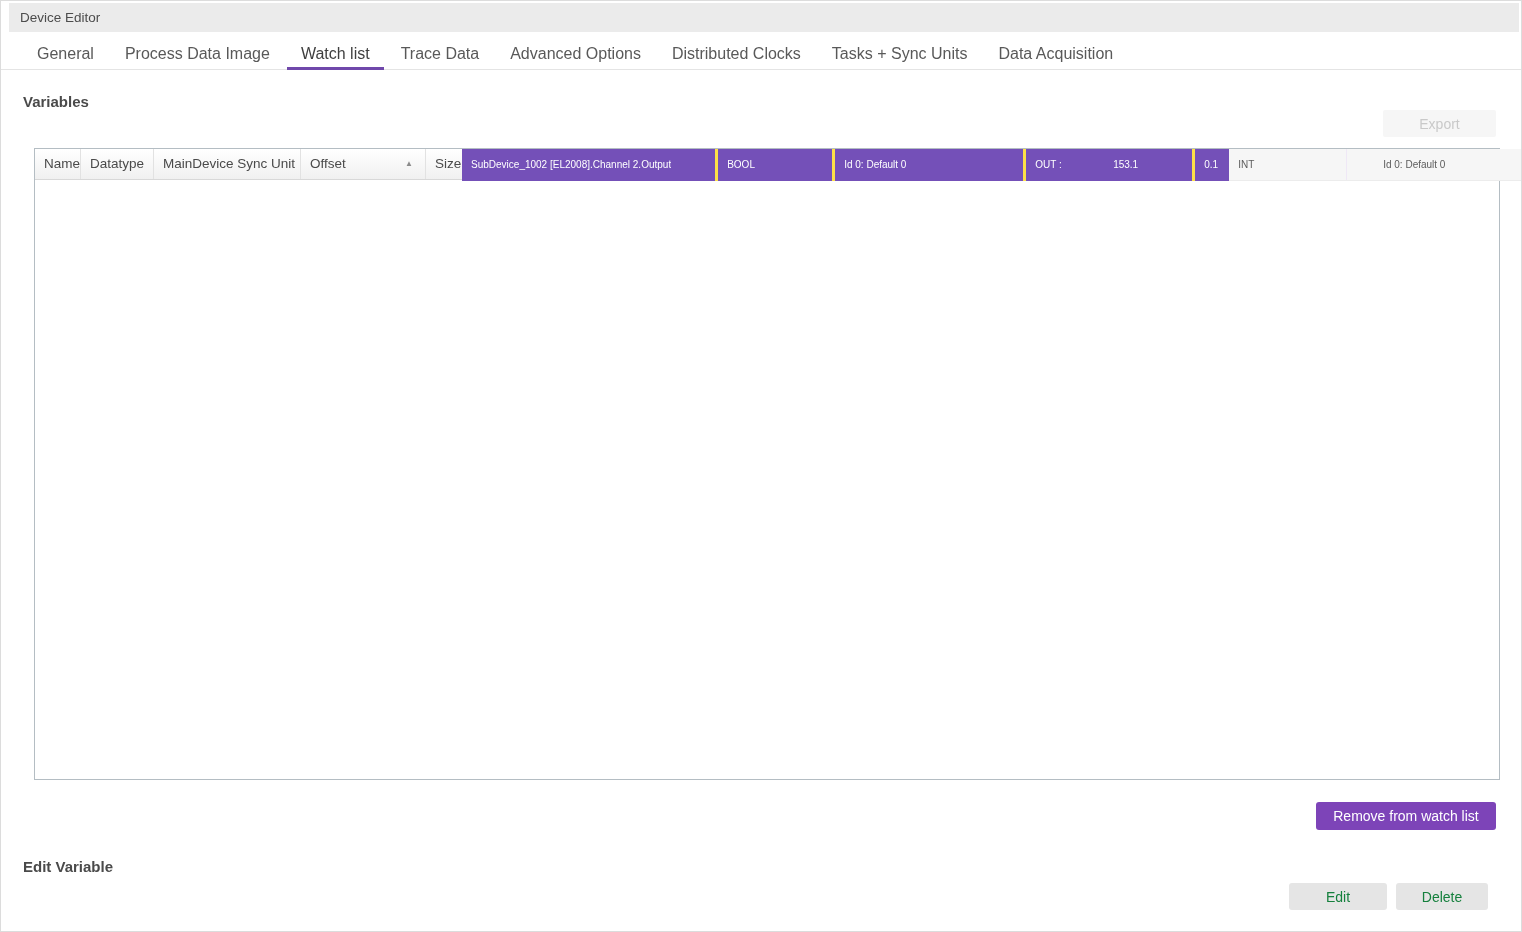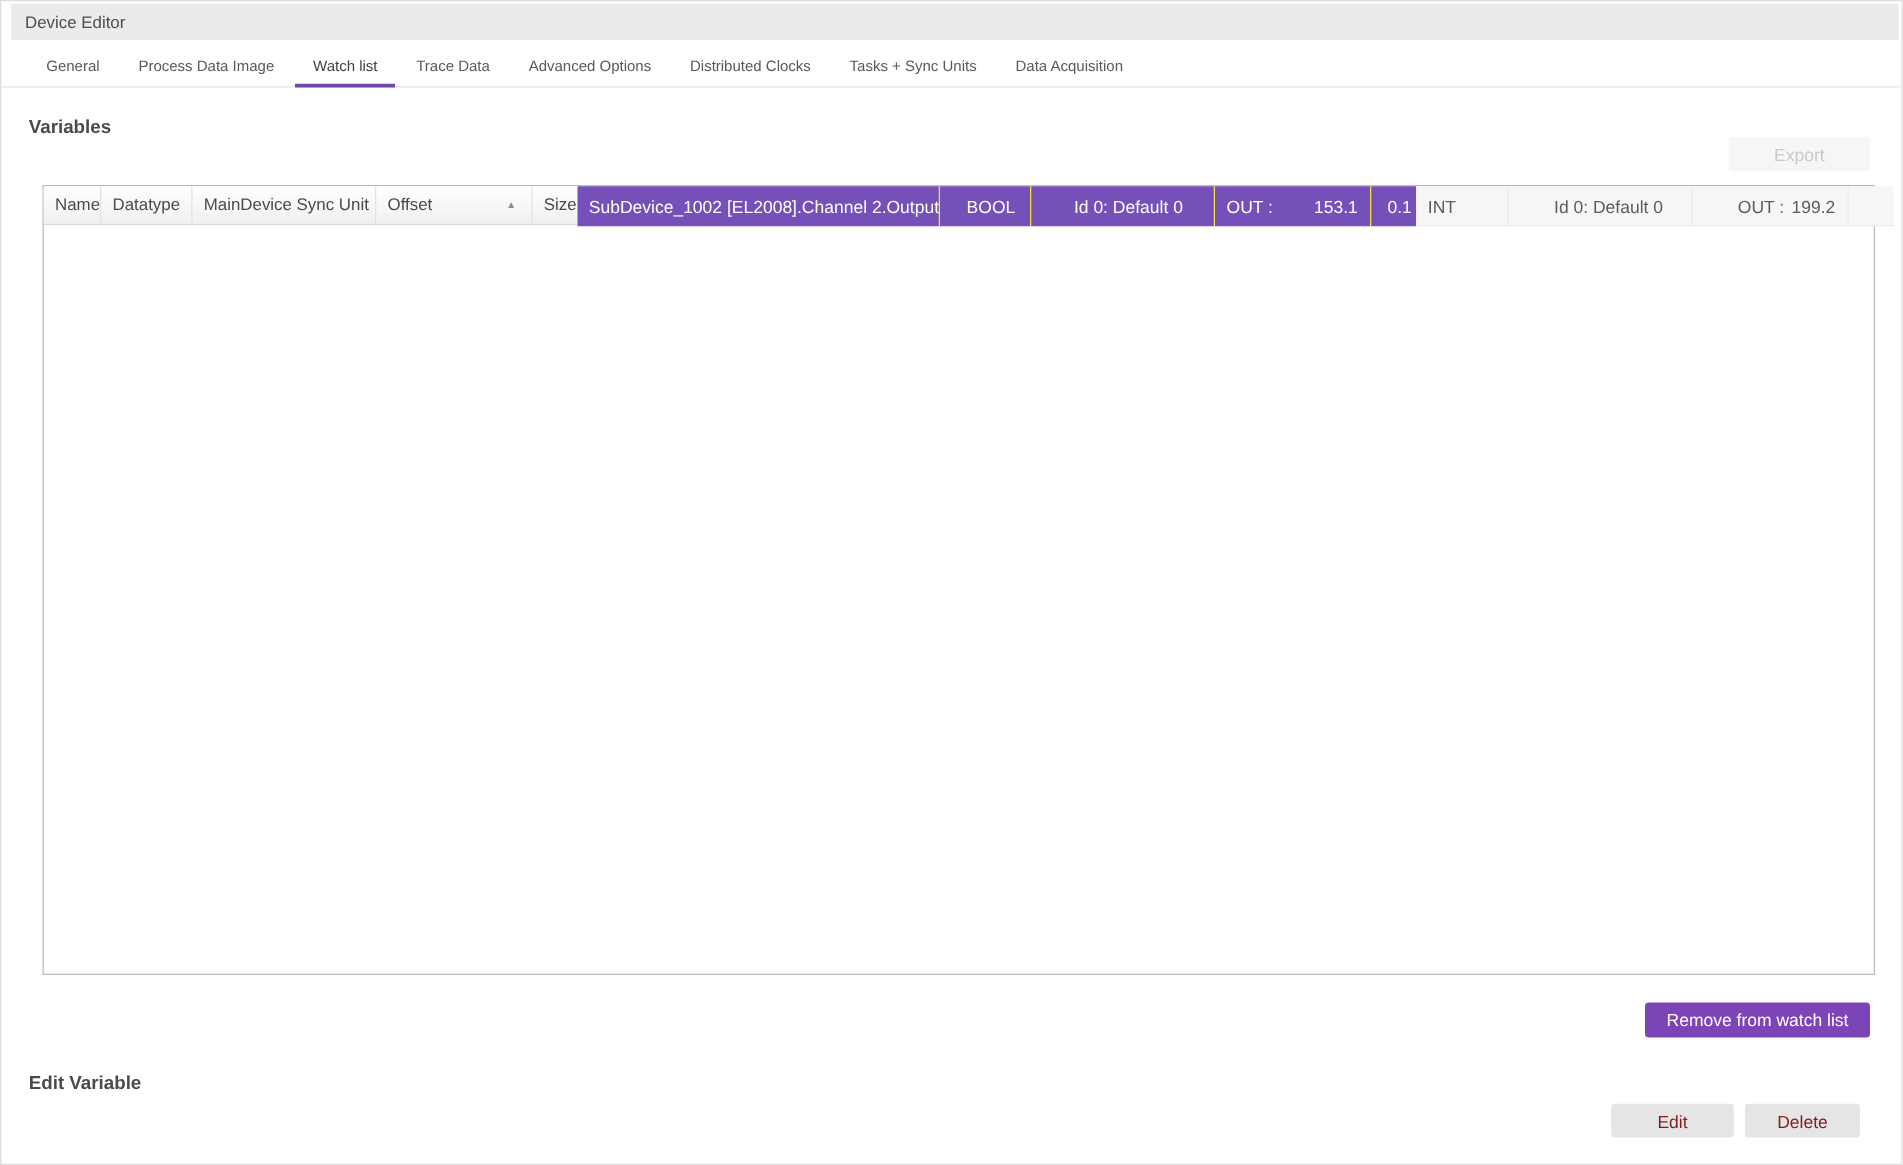--- a/index.html
+++ b/index.html
@@ -19,21 +19,21 @@
     font-size:13.5px; line-height:29px; padding-left:11px;
   }
   
   .tabbar {
     position:absolute; top:38px; left:0; right:0; height:31px;
     border-bottom:1px solid #e4e4e4;
     display:flex; padding-left:22px;
   }
   .tab {
     height:31px; line-height:29px; padding:0 14px; margin-right:3px;
-    font-size:12px; color:#595959; cursor:pointer; white-space:nowrap;
+    font-size:16px; color:#595959; cursor:pointer; white-space:nowrap;
   }
   .tab.active {
     color:#3f3f3f;
     border-bottom:3px solid #7048ab;
   }
   
   .section-heading {
     position:absolute; left:22px;
     font-size:15px; font-weight:bold; color:#4a4a4a;
   }
@@ -61,40 +61,40 @@
   }
   .th + .th { border-left:1px solid #e2e2e2; }
   .col-name { flex:1 1 auto; }
   .col-datatype { flex:0 0 73px; width:73px; }
   .col-sync { flex:0 0 147px; width:147px; }
   .col-offset { flex:0 0 125px; width:125px; }
   .col-size { flex:0 0 37px; width:37px; }
   .th-offset-inner { display:flex; justify-content:space-between; padding-right:12px; }
   .sort-arrow { font-size:8px; color:#8b8b8b; line-height:30px; }
   .tr {
-    display:flex; height:32px; flex:0 0 32px; font-size:14px; cursor:pointer;
+    display:flex; height:32px; flex:0 0 32px; font-size:10px; cursor:pointer;gap:44px;
   }
   .td {
     line-height:32px; padding-left:9px; white-space:nowrap; overflow:hidden;
   }
   .tr.selected { background:#7450b8; color:#ffffff; }
-  .tr.selected .td + .td { border-left:1px solid #fde047;text-align:center; }
+  .tr.selected .td + .td { border-left:3px solid #fde047; }
   .tr.normal { background:#f6f6f6; color:#5c5c5c; border-bottom:1px solid #ececec; }
   .tr.normal .td + .td { border-left:1px solid #efe8f6;padding-left:36px; }
   .td-offset { display:flex; justify-content:space-between; padding-right:10px; }
   .table-fill { flex:1 1 auto; background:#ffffff; }
   
   .remove-btn {
     position:absolute; top:801px; left:1315px; width:180px; height:28px;
     background:#7d44b8; color:#ffffff; font-size:14px; border-radius:3px;
   }
   .edit-heading { top:857px; }
   .edit-btn, .delete-btn {
     position:absolute; top:882px; height:27px;
-    background:#e5e5e5; color:#7f1d1d; font-size:14px; border-radius:3px;
+    background:#e5e5e5; color:#15803d; font-size:14px; border-radius:3px;
   }
   .edit-btn { left:1288px; width:98px; }
   .delete-btn { left:1395px; width:92px; }
 </style>
 </head>
 <body>
 
 <div class="titlebar">
   <span>Device Editor</span>
 </div>

